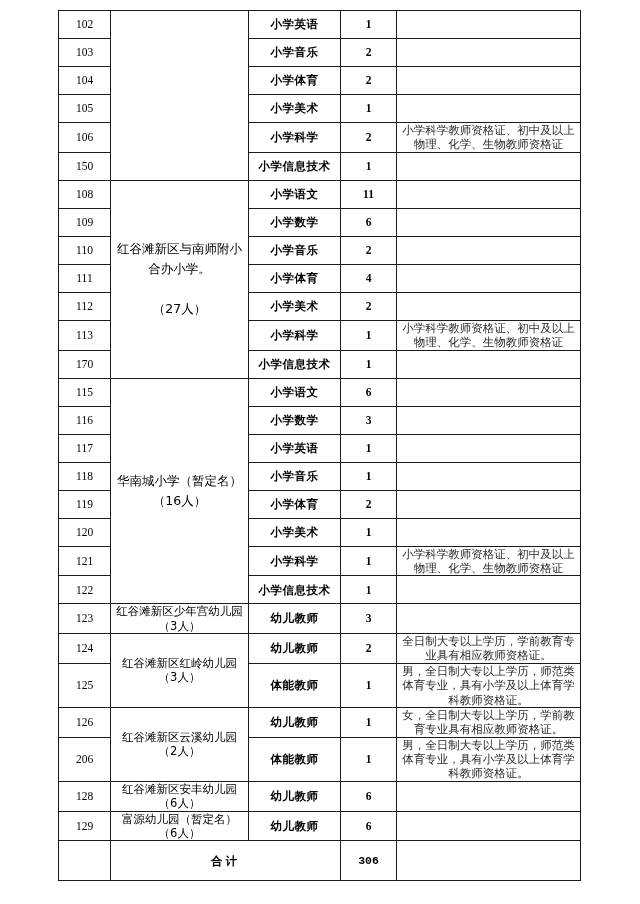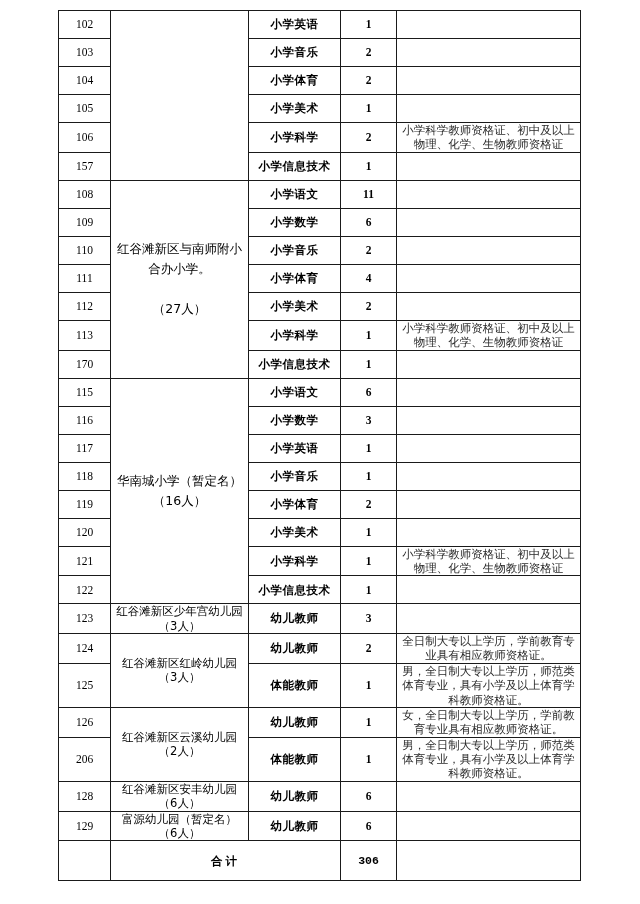--- a/index.html
+++ b/index.html
@@ -99,21 +99,21 @@
           <td class="num">1</td>
           <td class="remark"></td>
         </tr>
         <tr>
           <td class="id">106</td>
           <td class="subject">小学科学</td>
           <td class="num">2</td>
           <td class="remark">小学科学教师资格证、初中及以上物理、化学、生物教师资格证</td>
         </tr>
         <tr>
-          <td class="id">157</td>
+          <td class="id">150</td>
           <td class="subject">小学信息技术</td>
           <td class="num">1</td>
           <td class="remark"></td>
         </tr>
         <tr class="group-start">
           <td class="id">108</td>
           <td class="school big" rowspan="7">
             <div>红谷滩新区与南师附小</div>
             <div>合办小学。</div>
             <div>&nbsp;</div>

